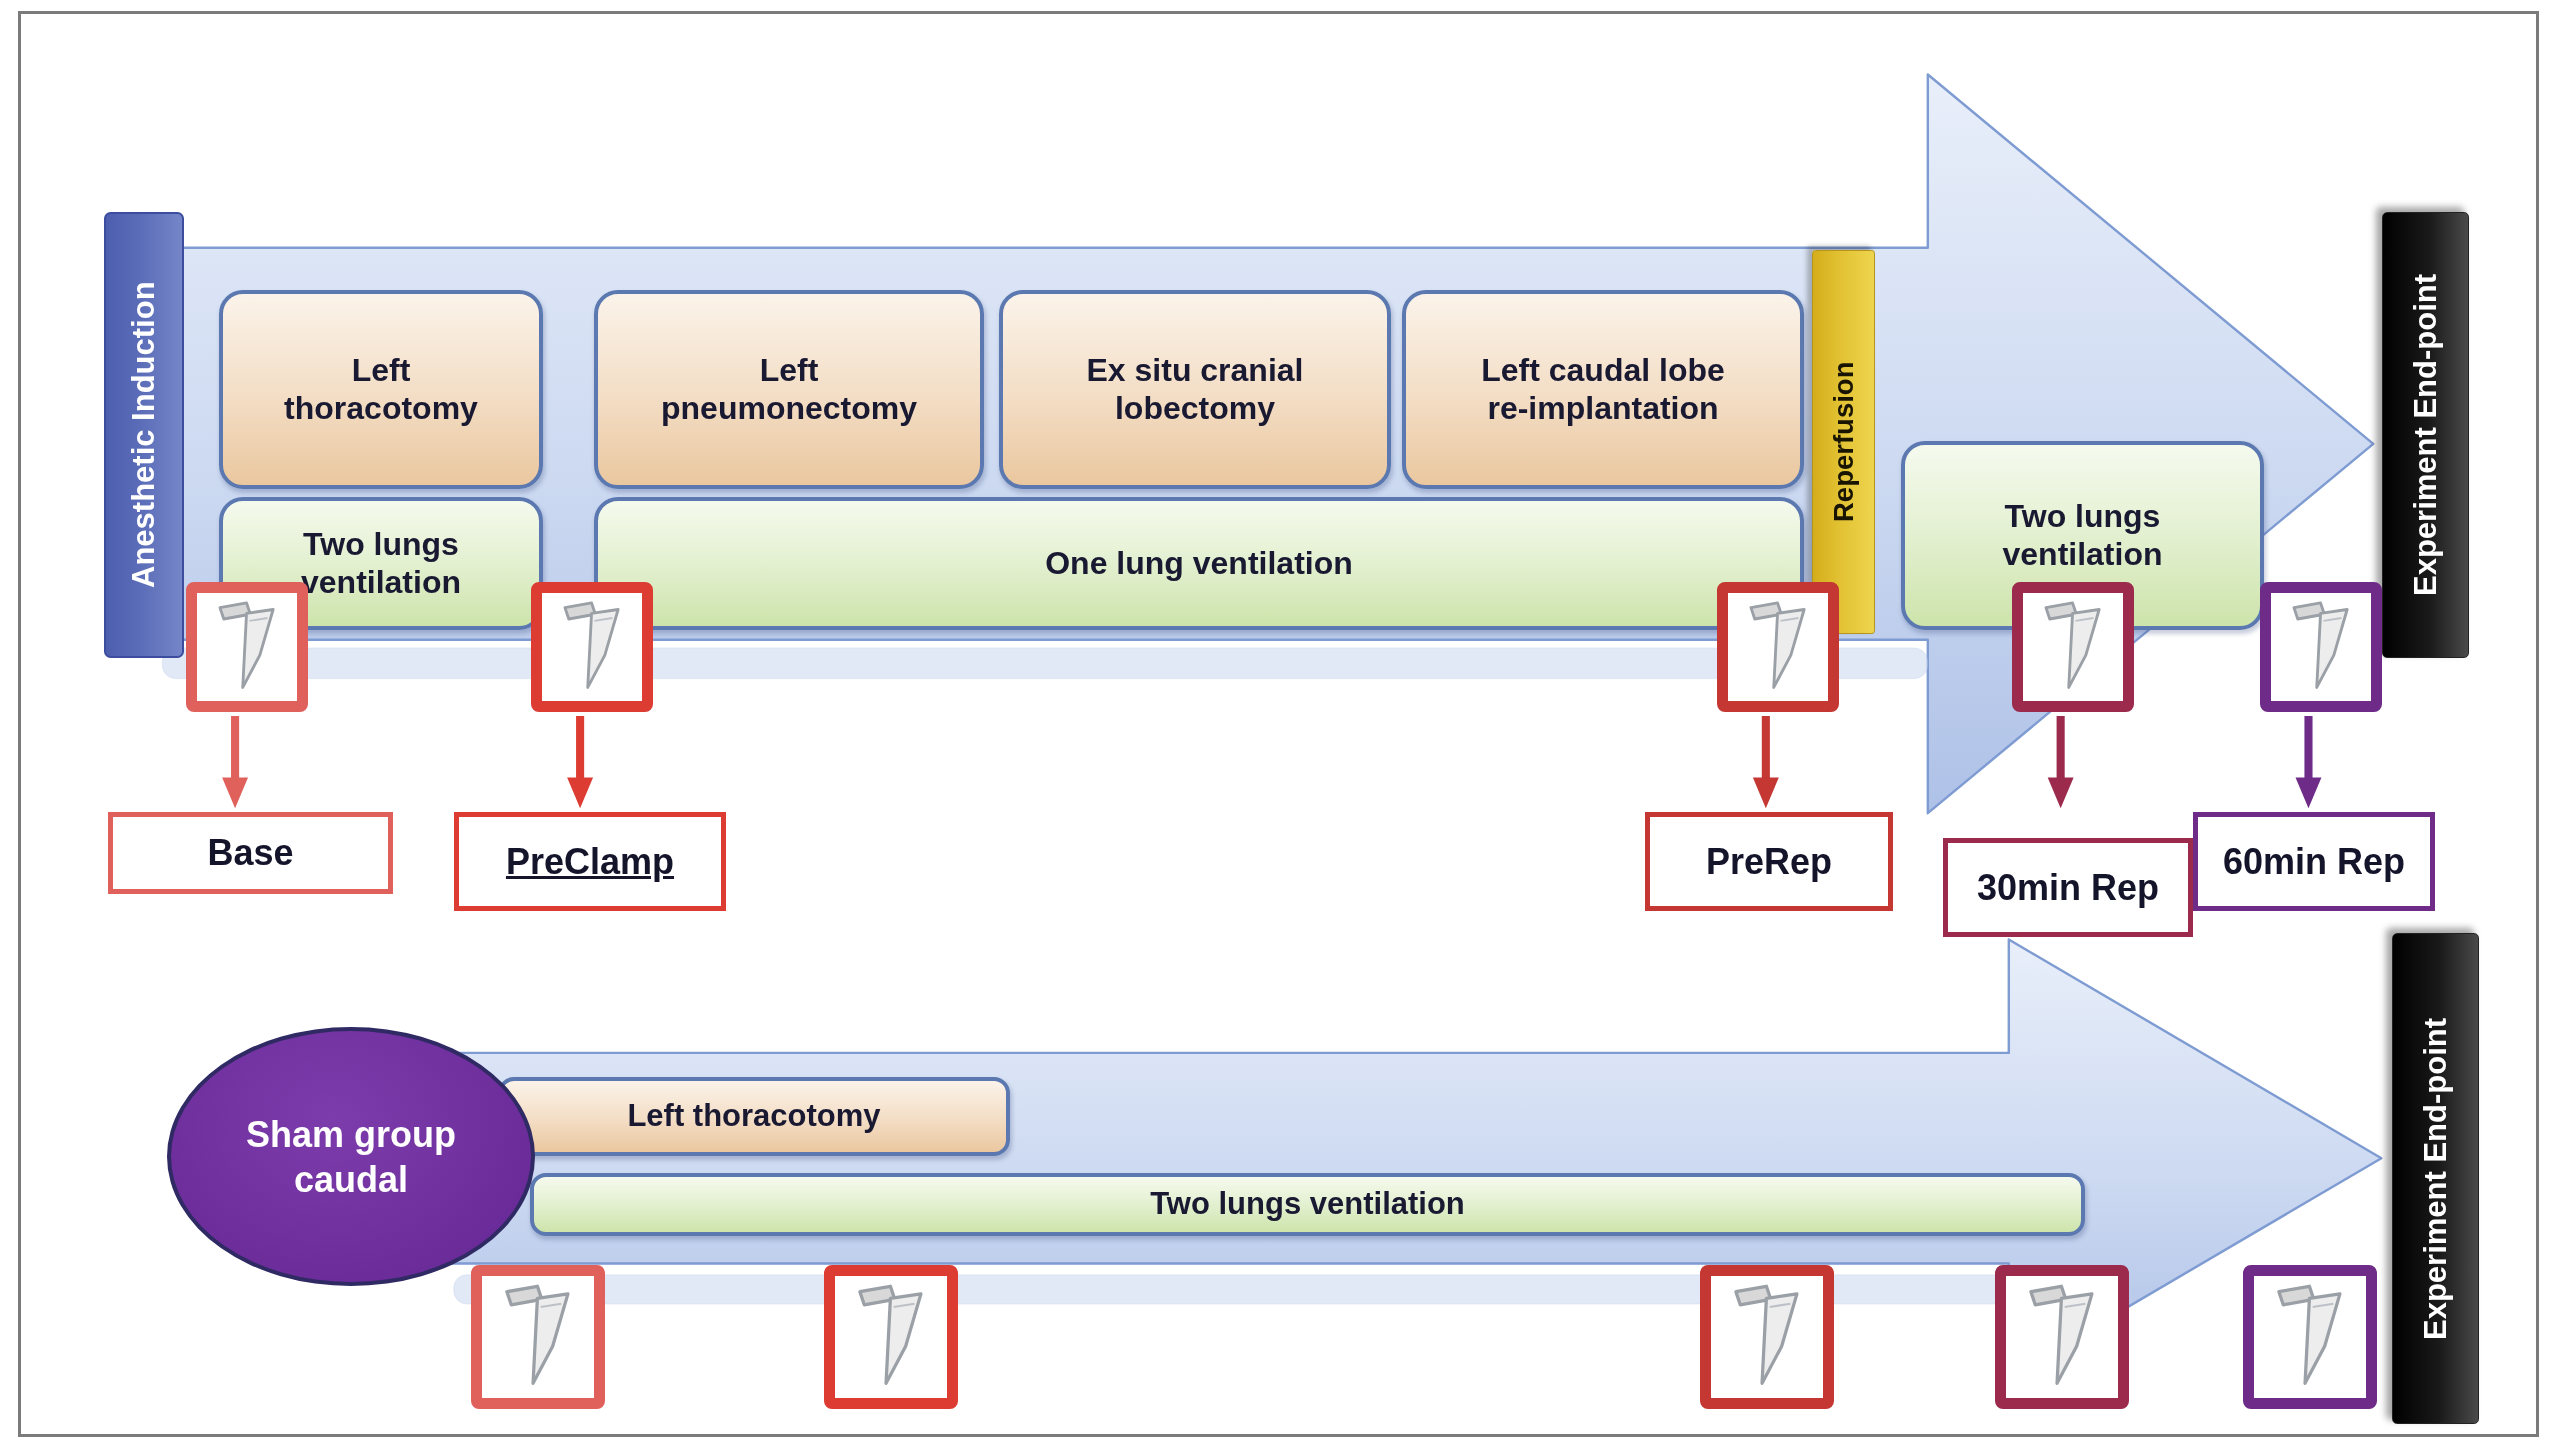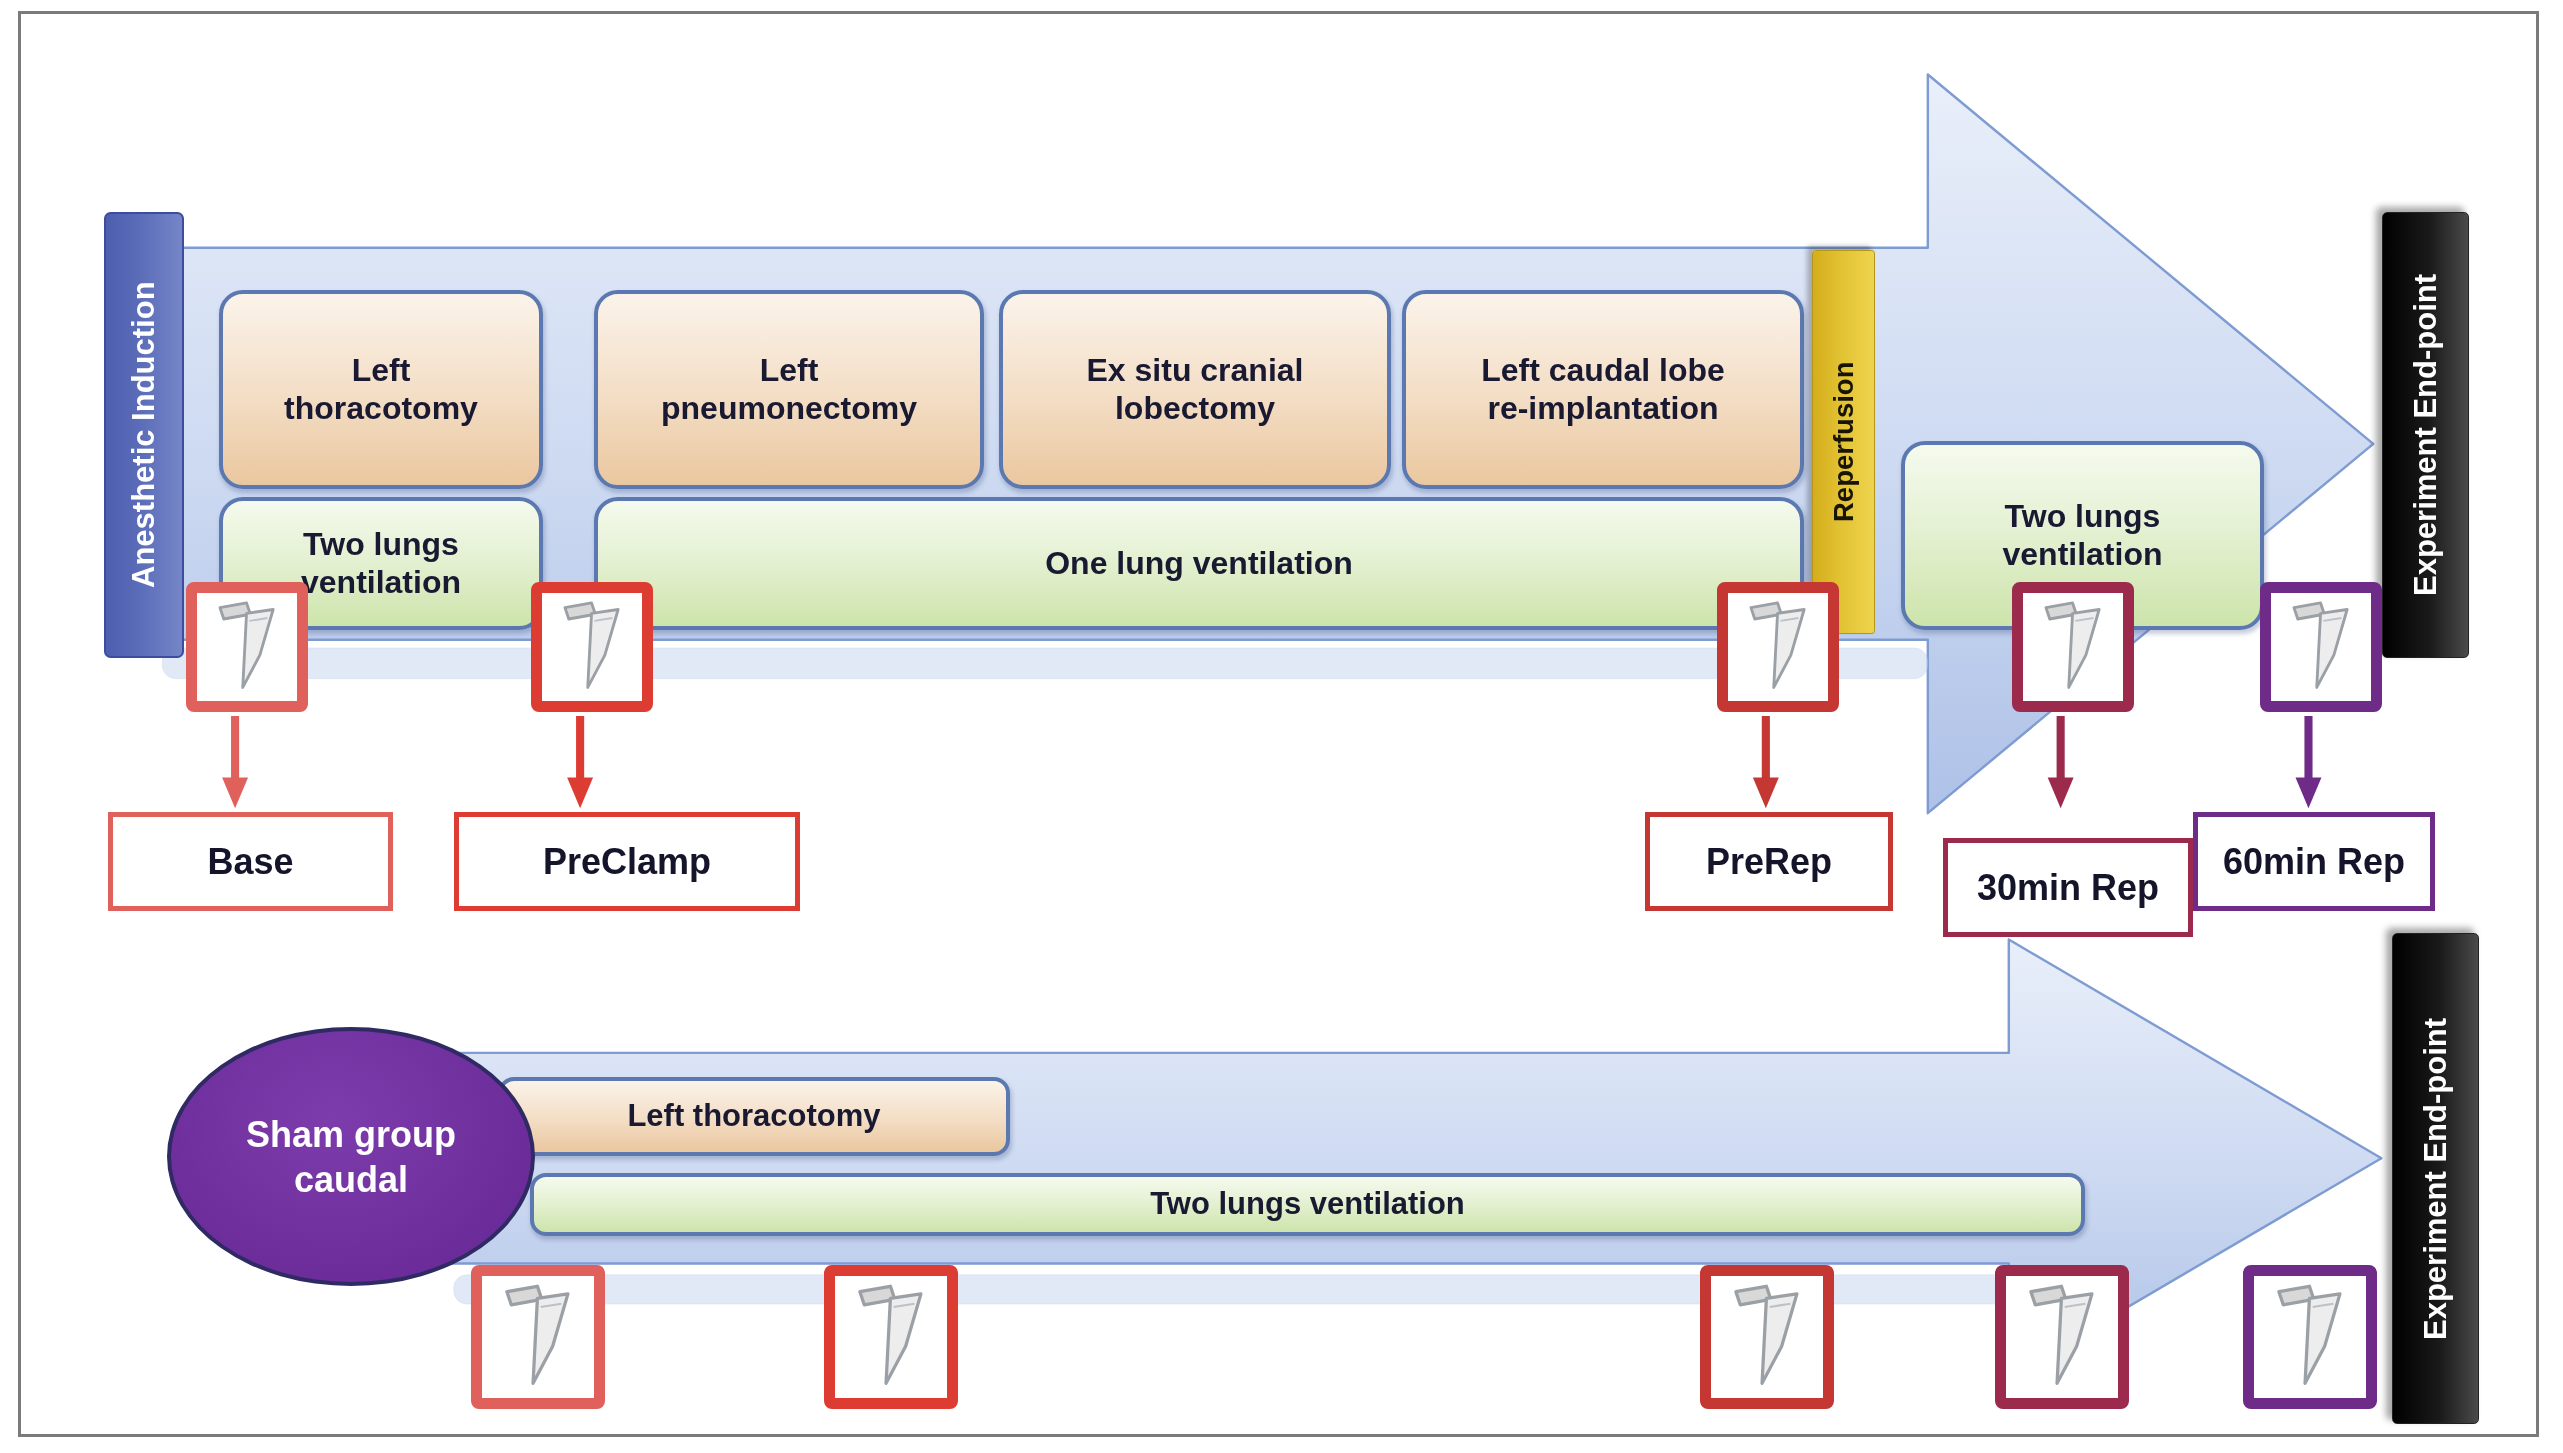--- a/index.html
+++ b/index.html
@@ -136,24 +136,24 @@
   <div class="abs tube" style="left: 2248px; top: 582px; width: 122px; height: 130px; border-color: rgb(111, 43, 136);">
     <svg viewBox="0 0 90 100">
       <g fill="#ededed" stroke="#9aa0a6" stroke-width="3" stroke-linejoin="round">
         <polygon points="16,8 44,3 48,15 20,20" fill="#d8d8d8"></polygon>
         <polygon points="44,14 72,10 58,58 40,92"></polygon>
         <line x1="47" y1="22" x2="66" y2="19" stroke="#bdc1c7" stroke-width="2"></line>
       </g>
     </svg>
   </div>
 
-  <div class="abs label-box" style="left: 96px; top: 812px; width: 285px; height: 99px; border-color: rgb(224, 96, 92);">
+  <div class="abs label-box" style="left: 96px; top: 812px; width: 285px; height: 82px; border-color: rgb(224, 96, 92);">
     <span>Base</span>
   </div>
-  <div class="abs label-box" style="left: 442px; top: 812px; width: 346px; height: 99px; border-color: rgb(221, 60, 50);">
+  <div class="abs label-box" style="left: 442px; top: 812px; width: 272px; height: 99px; border-color: rgb(221, 60, 50); text-decoration: underline;">
     <span>PreClamp</span>
   </div>
   <div class="abs label-box" style="left: 1633px; top: 812px; width: 248px; height: 99px; border-color: rgb(196, 55, 51);">
     <span>PreRep</span>
   </div>
   <div class="abs label-box" style="left: 1931px; top: 838px; width: 250px; height: 99px; border-color: rgb(155, 42, 76);">
     <span>30min Rep</span>
   </div>
   <div class="abs label-box" style="left: 2181px; top: 812px; width: 242px; height: 99px; border-color: rgb(111, 43, 136);">
     <span>60min Rep</span>

